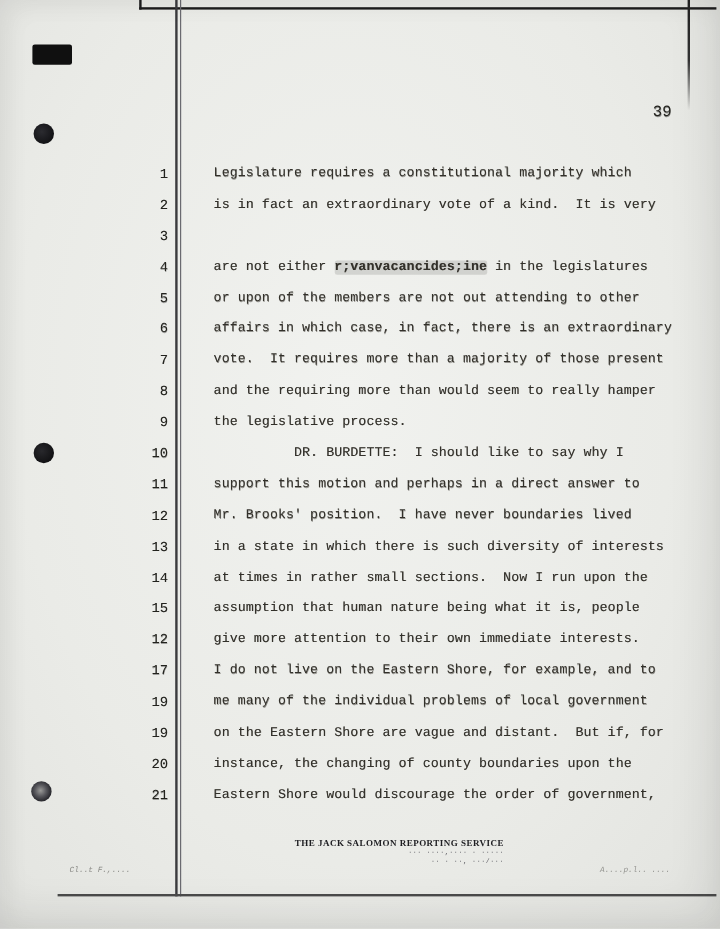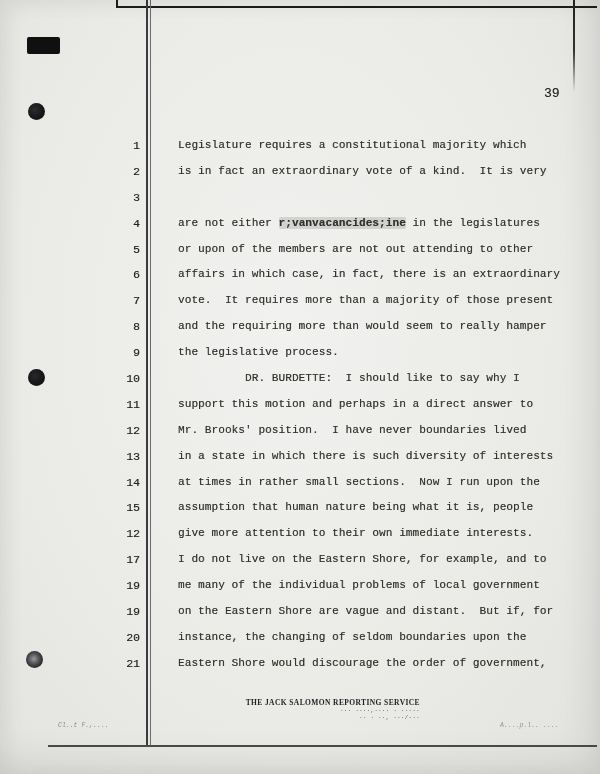--- a/index.html
+++ b/index.html
@@ -142,21 +142,21 @@
     <div class="row">
       <span class="num">19</span>
       <span class="txt">me many of the individual problems of local government</span>
     </div>
     <div class="row">
       <span class="num">19</span>
       <span class="txt">on the Eastern Shore are vague and distant.  But if, for</span>
     </div>
     <div class="row">
       <span class="num">20</span>
-      <span class="txt">instance, the changing of seldom boundaries upon the</span>
+      <span class="txt">instance, the changing of county boundaries upon the</span>
     </div>
     <div class="row">
       <span class="num">21</span>
       <span class="txt">Eastern Shore would discourage the order of government,</span>
     </div>
   </div>
 
 <div class="footer-stamp">
   <div class="stamp-1">THE JACK SALOMON REPORTING SERVICE</div>
   <div class="stamp-2">··· ····,···· · ·····</div>

